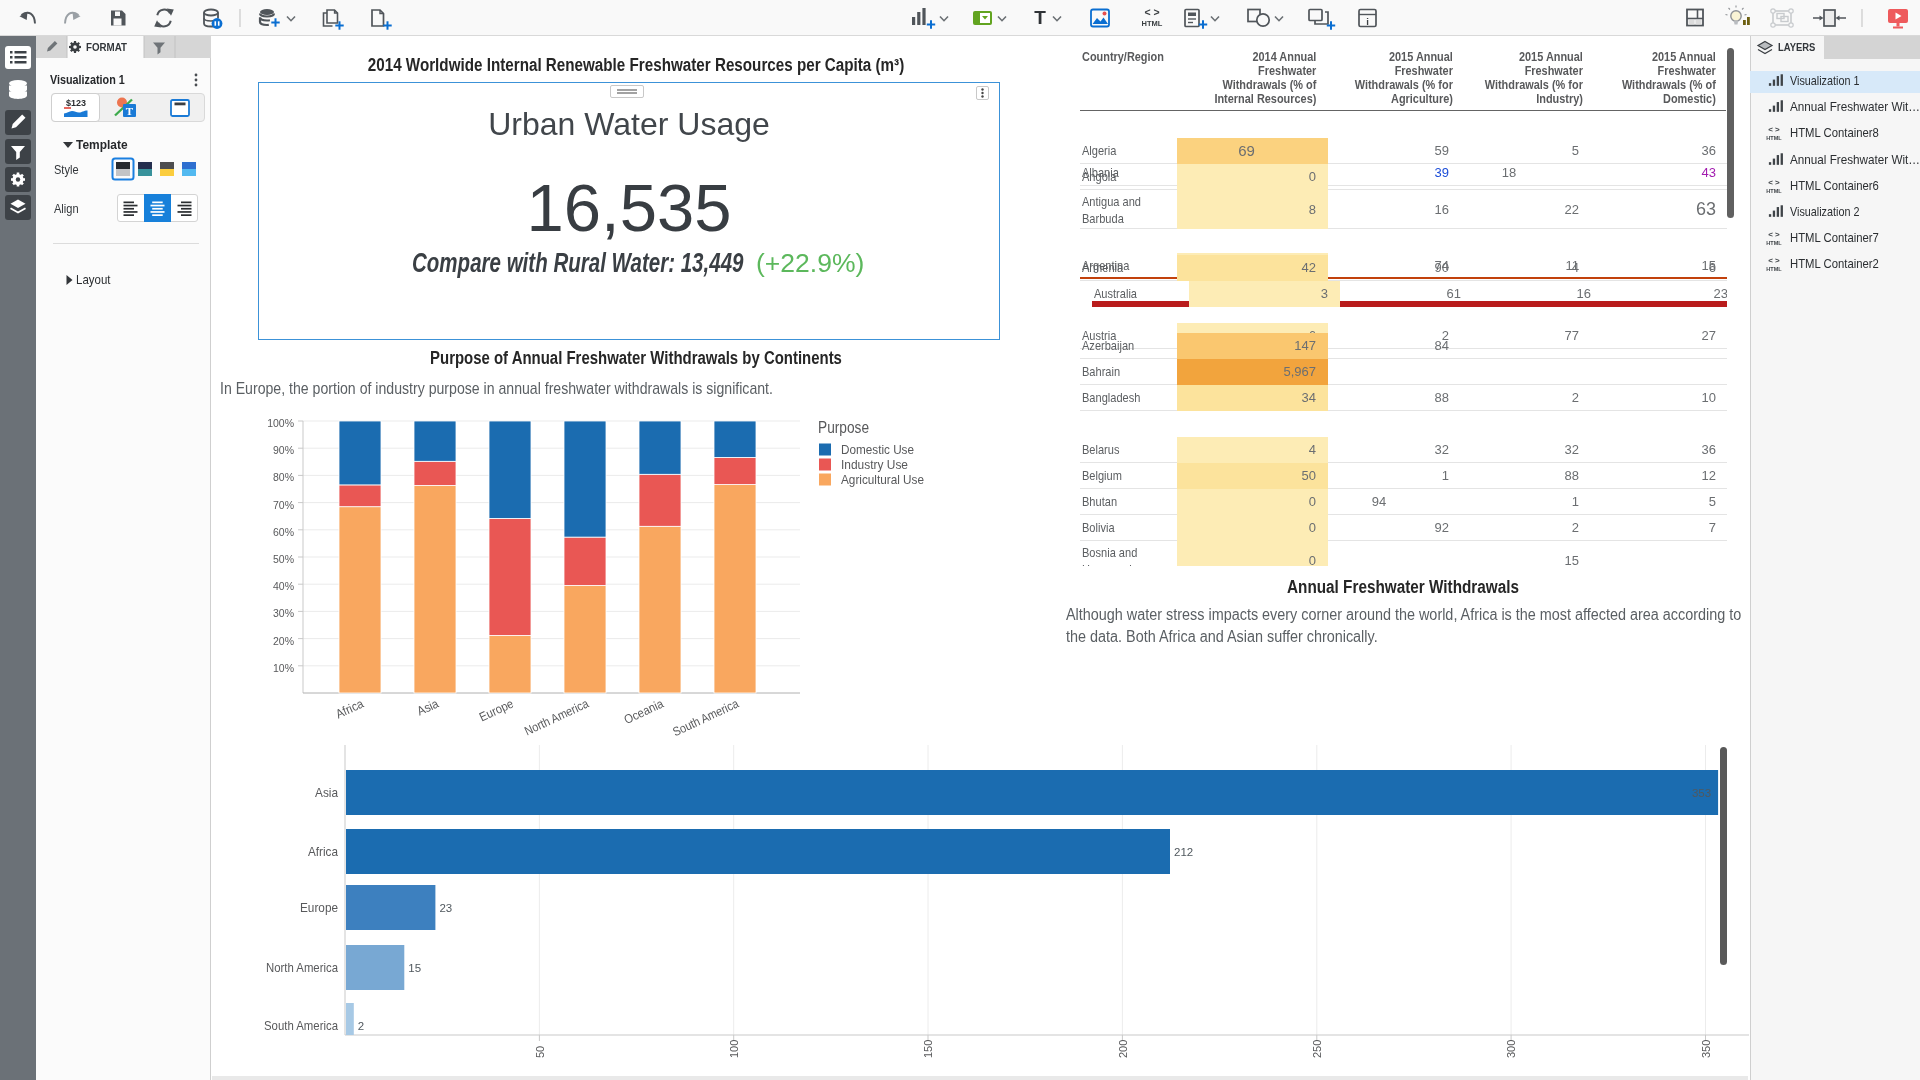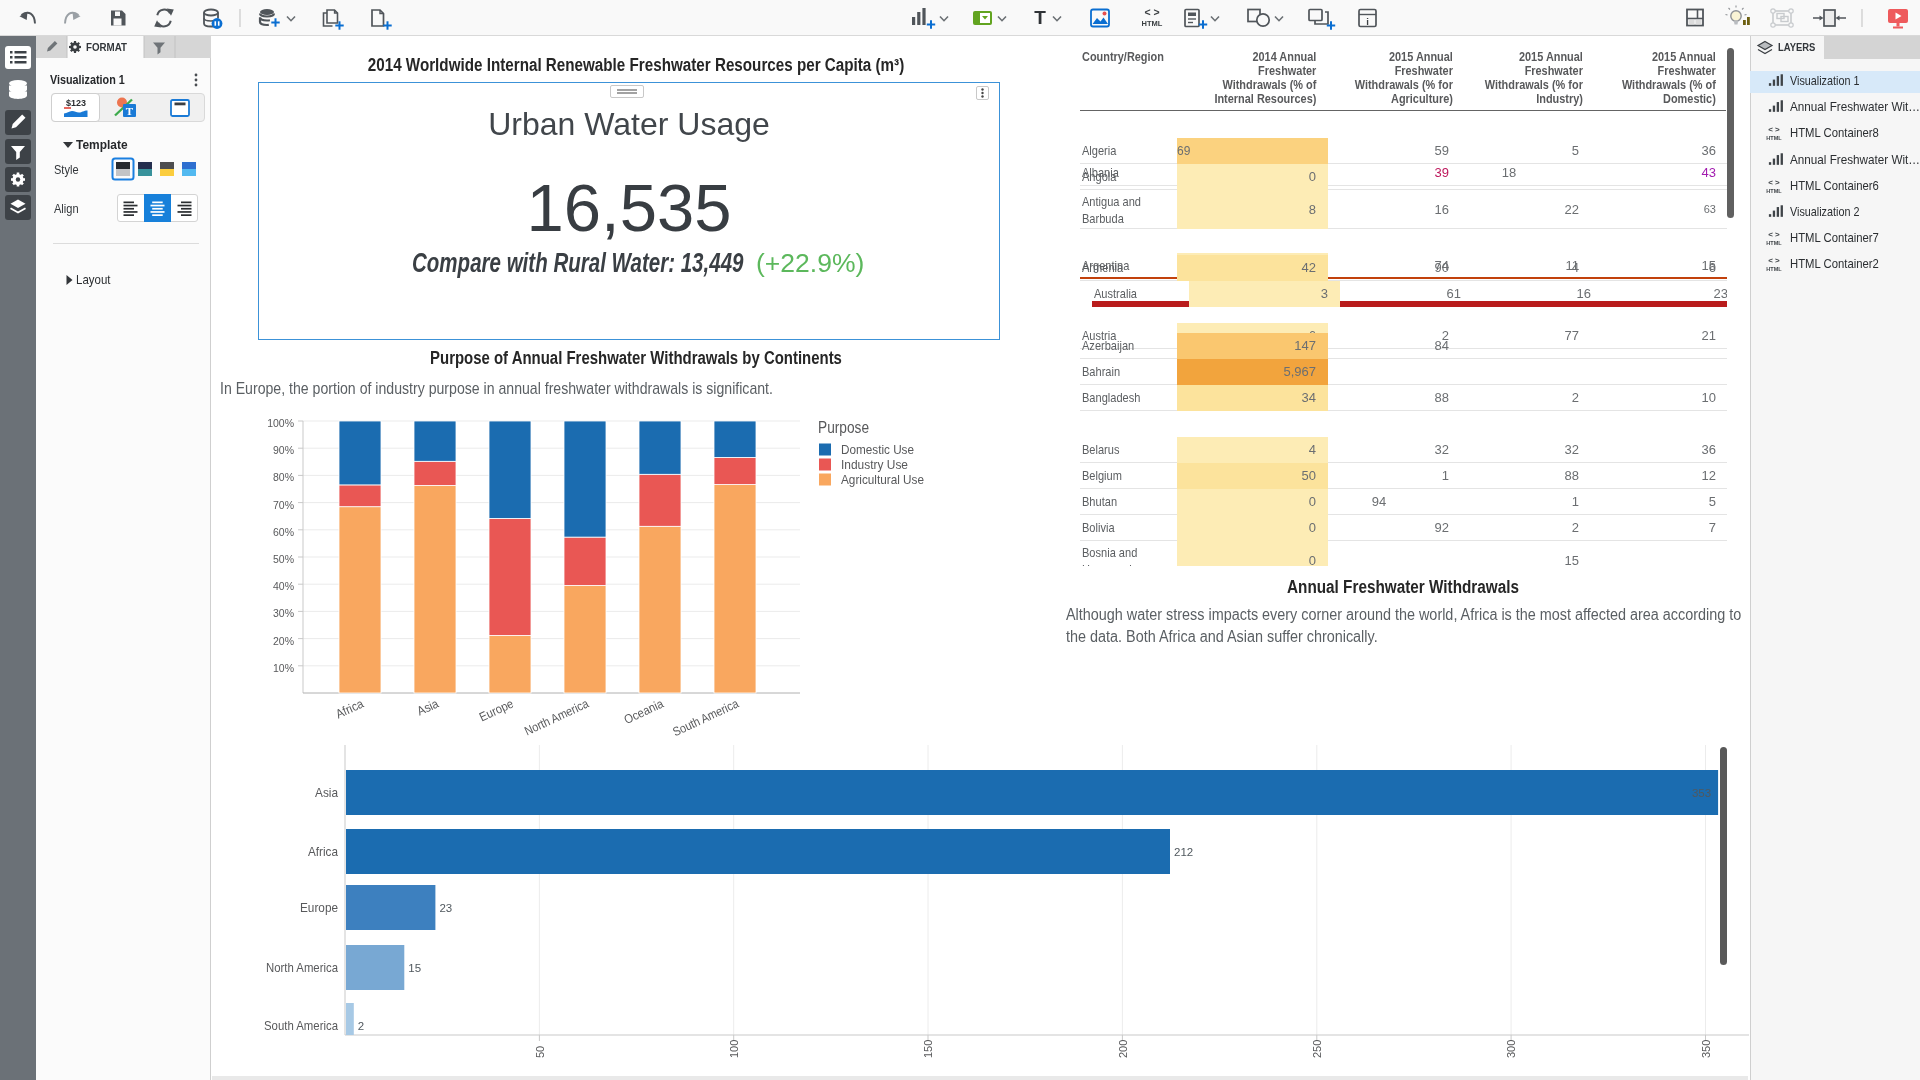--- a/index.html
+++ b/index.html
@@ -327,44 +327,44 @@
 <div class="ab" style="left:1082px;top:50.3px;width:120px;font-size:13px;font-weight:bold;color:#58595b;line-height:14px;"><span style="display:inline-block;transform:scaleX(0.84);transform-origin:left top;white-space:nowrap;">Country/Region</span></div>
 <div class="ab" style="left:1176px;top:50.3px;width:140px;font-size:13px;font-weight:bold;color:#58595b;line-height:14px;text-align:right;"><span style="display:inline-block;transform:scaleX(0.84);transform-origin:right top;text-align:right;white-space:nowrap;">2014 Annual<br>Freshwater<br>Withdrawals (% of<br>Internal Resources)</span></div>
 <div class="ab" style="left:1313px;top:50.3px;width:140px;font-size:13px;font-weight:bold;color:#58595b;line-height:14px;text-align:right;"><span style="display:inline-block;transform:scaleX(0.84);transform-origin:right top;text-align:right;white-space:nowrap;">2015 Annual<br>Freshwater<br>Withdrawals (% for<br>Agriculture)</span></div>
 <div class="ab" style="left:1443px;top:50.3px;width:140px;font-size:13px;font-weight:bold;color:#58595b;line-height:14px;text-align:right;"><span style="display:inline-block;transform:scaleX(0.84);transform-origin:right top;text-align:right;white-space:nowrap;">2015 Annual<br>Freshwater<br>Withdrawals (% for<br>Industry)</span></div>
 <div class="ab" style="left:1576px;top:50.3px;width:140px;font-size:13px;font-weight:bold;color:#58595b;line-height:14px;text-align:right;"><span style="display:inline-block;transform:scaleX(0.84);transform-origin:right top;text-align:right;white-space:nowrap;">2015 Annual<br>Freshwater<br>Withdrawals (% of<br>Domestic)</span></div>
 <div class="ab" style="left:1080px;top:110px;width:646px;height:1.2px;background:#646464;"></div>
 <div class="ab" style="left:1080px;top:111.5px;width:647px;height:454px;overflow:hidden;">
 <div class="ab" style="left:0;top:0px;width:647px;height:26px;border-bottom:1px solid #e4e4e4;margin-top:48px;">
       <div class="ab" style="left:2px;top:0;width:110px;font-size:13px;color:#5b5e61;line-height:26px;transform:scaleX(0.85);transform-origin:left top;">Albania</div>
       <div class="ab" style="left:97px;top:0;width:151px;height:26px;background:#FDECB5;font-size:13px;color:#6b6e71;text-align:right;line-height:26px;padding-right:12px;">4</div>
-      <div class="ab" style="left:229px;top:0;width:140px;height:36px;font-size:13px;color:#be185d;text-align:right;line-height:26px;">39</div>
+      <div class="ab" style="left:229px;top:0;width:140px;height:36px;font-size:13px;color:#1d4ed8;text-align:right;line-height:26px;">39</div>
       <div class="ab" style="left:359px;top:0;width:140px;height:26px;font-size:13px;color:#6b6e71;text-align:center;line-height:26px;">18</div>
       <div class="ab" style="left:496px;top:0;width:140px;height:26px;font-size:13px;color:#a21caf;text-align:right;line-height:26px;">43</div>
     </div>
 <div class="ab" style="left:0;top:26px;width:647px;height:26px;border-bottom:1px solid #e4e4e4;">
       <div class="ab" style="left:2px;top:0;width:110px;font-size:13px;color:#5b5e61;line-height:26px;transform:scaleX(0.85);transform-origin:left top;">Algeria</div>
-      <div class="ab" style="left:97px;top:0;width:151px;height:26px;background:#FBD27F;font-size:12px;color:#6b6e71;text-align:left;line-height:26px;padding-right:12px;">69</div>
+      <div class="ab" style="left:97px;top:0;width:151px;height:26px;background:#FBD27F;font-size:15px;color:#6b6e71;text-align:center;line-height:26px;padding-right:12px;">69</div>
       <div class="ab" style="left:229px;top:0;width:140px;height:26px;font-size:13px;color:#6b6e71;text-align:right;line-height:26px;">59</div>
       <div class="ab" style="left:359px;top:0;width:140px;height:26px;font-size:13px;color:#6b6e71;text-align:right;line-height:26px;">5</div>
       <div class="ab" style="left:496px;top:0;width:140px;height:26px;font-size:13px;color:#6b6e71;text-align:right;line-height:26px;">36</div>
     </div>
 <div class="ab" style="left:0;top:52px;width:647px;height:26px;border-bottom:1px solid #e4e4e4;">
       <div class="ab" style="left:2px;top:0;width:110px;font-size:13px;color:#5b5e61;line-height:26px;transform:scaleX(0.85);transform-origin:left top;">Angola</div>
       <div class="ab" style="left:97px;top:0;width:151px;height:26px;background:#FDECB5;font-size:13px;color:#6b6e71;text-align:right;line-height:26px;padding-right:12px;">0</div>
       <div class="ab" style="left:229px;top:0;width:140px;height:26px;font-size:13px;color:#6b6e71;text-align:right;line-height:26px;"></div>
       <div class="ab" style="left:359px;top:0;width:140px;height:26px;font-size:13px;color:#6b6e71;text-align:right;line-height:26px;"></div>
       <div class="ab" style="left:496px;top:0;width:140px;height:26px;font-size:13px;color:#6b6e71;text-align:right;line-height:26px;"></div>
     </div>
 <div class="ab" style="left:0;top:78px;width:647px;height:39px;border-bottom:1px solid #e4e4e4;">
       <div class="ab" style="left:2px;top:3px;width:110px;font-size:13px;color:#5b5e61;line-height:17px;transform:scaleX(0.85);transform-origin:left top;">Antigua and<br>Barbuda</div>
       <div class="ab" style="left:97px;top:0;width:151px;height:39px;background:#FDECB5;font-size:13px;color:#6b6e71;text-align:right;line-height:39px;padding-right:12px;">8</div>
       <div class="ab" style="left:229px;top:0;width:140px;height:39px;font-size:13px;color:#6b6e71;text-align:right;line-height:39px;">16</div>
       <div class="ab" style="left:359px;top:0;width:140px;height:39px;font-size:13px;color:#6b6e71;text-align:right;line-height:39px;">22</div>
-      <div class="ab" style="left:496px;top:0;width:140px;height:39px;font-size:11px;color:#6b6e71;text-align:right;line-height:39px;">63</div>
+      <div class="ab" style="left:496px;top:0;width:140px;height:39px;font-size:18px;color:#6b6e71;text-align:right;line-height:39px;">63</div>
     </div>
 <div class="ab" style="left:0;top:117px;width:647px;height:26px;border-bottom:2px solid #c2410c;margin-top:24px;">
       <div class="ab" style="left:2px;top:0;width:110px;font-size:13px;color:#5b5e61;line-height:26px;transform:scaleX(0.85);transform-origin:left top;">Argentina</div>
       <div class="ab" style="left:97px;top:0;width:151px;height:26px;background:#FDECB5;font-size:13px;color:#6b6e71;text-align:right;line-height:26px;padding-right:12px;">12</div>
       <div class="ab" style="left:229px;top:0;width:140px;height:26px;font-size:13px;color:#6b6e71;text-align:right;line-height:26px;">74</div>
       <div class="ab" style="left:359px;top:0;width:140px;height:26px;font-size:13px;color:#6b6e71;text-align:right;line-height:26px;">11</div>
       <div class="ab" style="left:496px;top:0;width:140px;height:26px;font-size:13px;color:#6b6e71;text-align:right;line-height:26px;">15</div>
     </div>
 <div class="ab" style="left:0;top:143px;width:647px;height:26px;border-bottom:1px solid #e4e4e4;">
       <div class="ab" style="left:2px;top:0;width:110px;font-size:13px;color:#5b5e61;line-height:26px;transform:scaleX(0.85);transform-origin:left top;">Armenia</div>
@@ -378,21 +378,21 @@
       <div class="ab" style="left:97px;top:0;width:151px;height:26px;background:#FDECB5;font-size:13px;color:#6b6e71;text-align:right;line-height:26px;padding-right:12px;">3</div>
       <div class="ab" style="left:229px;top:0;width:140px;height:26px;font-size:13px;color:#6b6e71;text-align:right;line-height:26px;">61</div>
       <div class="ab" style="left:359px;top:0;width:140px;height:26px;font-size:13px;color:#6b6e71;text-align:right;line-height:26px;">16</div>
       <div class="ab" style="left:496px;top:0;width:140px;height:26px;font-size:13px;color:#6b6e71;text-align:right;line-height:26px;">23</div>
     </div>
 <div class="ab" style="left:0;top:195px;width:647px;height:26px;border-bottom:1px solid #e4e4e4;margin-top:16px;">
       <div class="ab" style="left:2px;top:0;width:110px;font-size:13px;color:#5b5e61;line-height:26px;transform:scaleX(0.85);transform-origin:left top;">Austria</div>
       <div class="ab" style="left:97px;top:0;width:151px;height:26px;background:#FDECB5;font-size:13px;color:#6b6e71;text-align:right;line-height:26px;padding-right:12px;">6</div>
       <div class="ab" style="left:229px;top:0;width:140px;height:26px;font-size:13px;color:#6b6e71;text-align:right;line-height:26px;">2</div>
       <div class="ab" style="left:359px;top:0;width:140px;height:26px;font-size:13px;color:#6b6e71;text-align:right;line-height:26px;">77</div>
-      <div class="ab" style="left:496px;top:0;width:140px;height:26px;font-size:13px;color:#6b6e71;text-align:right;line-height:26px;">21</div>
+      <div class="ab" style="left:496px;top:0;width:140px;height:26px;font-size:13px;color:#6b6e71;text-align:right;line-height:26px;">27</div>
     </div>
 <div class="ab" style="left:0;top:221px;width:647px;height:26px;border-bottom:1px solid #e4e4e4;">
       <div class="ab" style="left:2px;top:0;width:110px;font-size:13px;color:#5b5e61;line-height:26px;transform:scaleX(0.85);transform-origin:left top;">Azerbaijan</div>
       <div class="ab" style="left:97px;top:0;width:151px;height:26px;background:#FAC76F;font-size:13px;color:#6b6e71;text-align:right;line-height:26px;padding-right:12px;">147</div>
       <div class="ab" style="left:229px;top:0;width:140px;height:26px;font-size:13px;color:#6b6e71;text-align:right;line-height:26px;">84</div>
       <div class="ab" style="left:359px;top:0;width:140px;height:26px;font-size:13px;color:#6b6e71;text-align:right;line-height:26px;"></div>
       <div class="ab" style="left:496px;top:0;width:140px;height:26px;font-size:13px;color:#6b6e71;text-align:right;line-height:26px;"></div>
     </div>
 <div class="ab" style="left:0;top:247px;width:647px;height:26px;border-bottom:1px solid #e4e4e4;">
       <div class="ab" style="left:2px;top:0;width:110px;font-size:13px;color:#5b5e61;line-height:26px;transform:scaleX(0.85);transform-origin:left top;">Bahrain</div>

